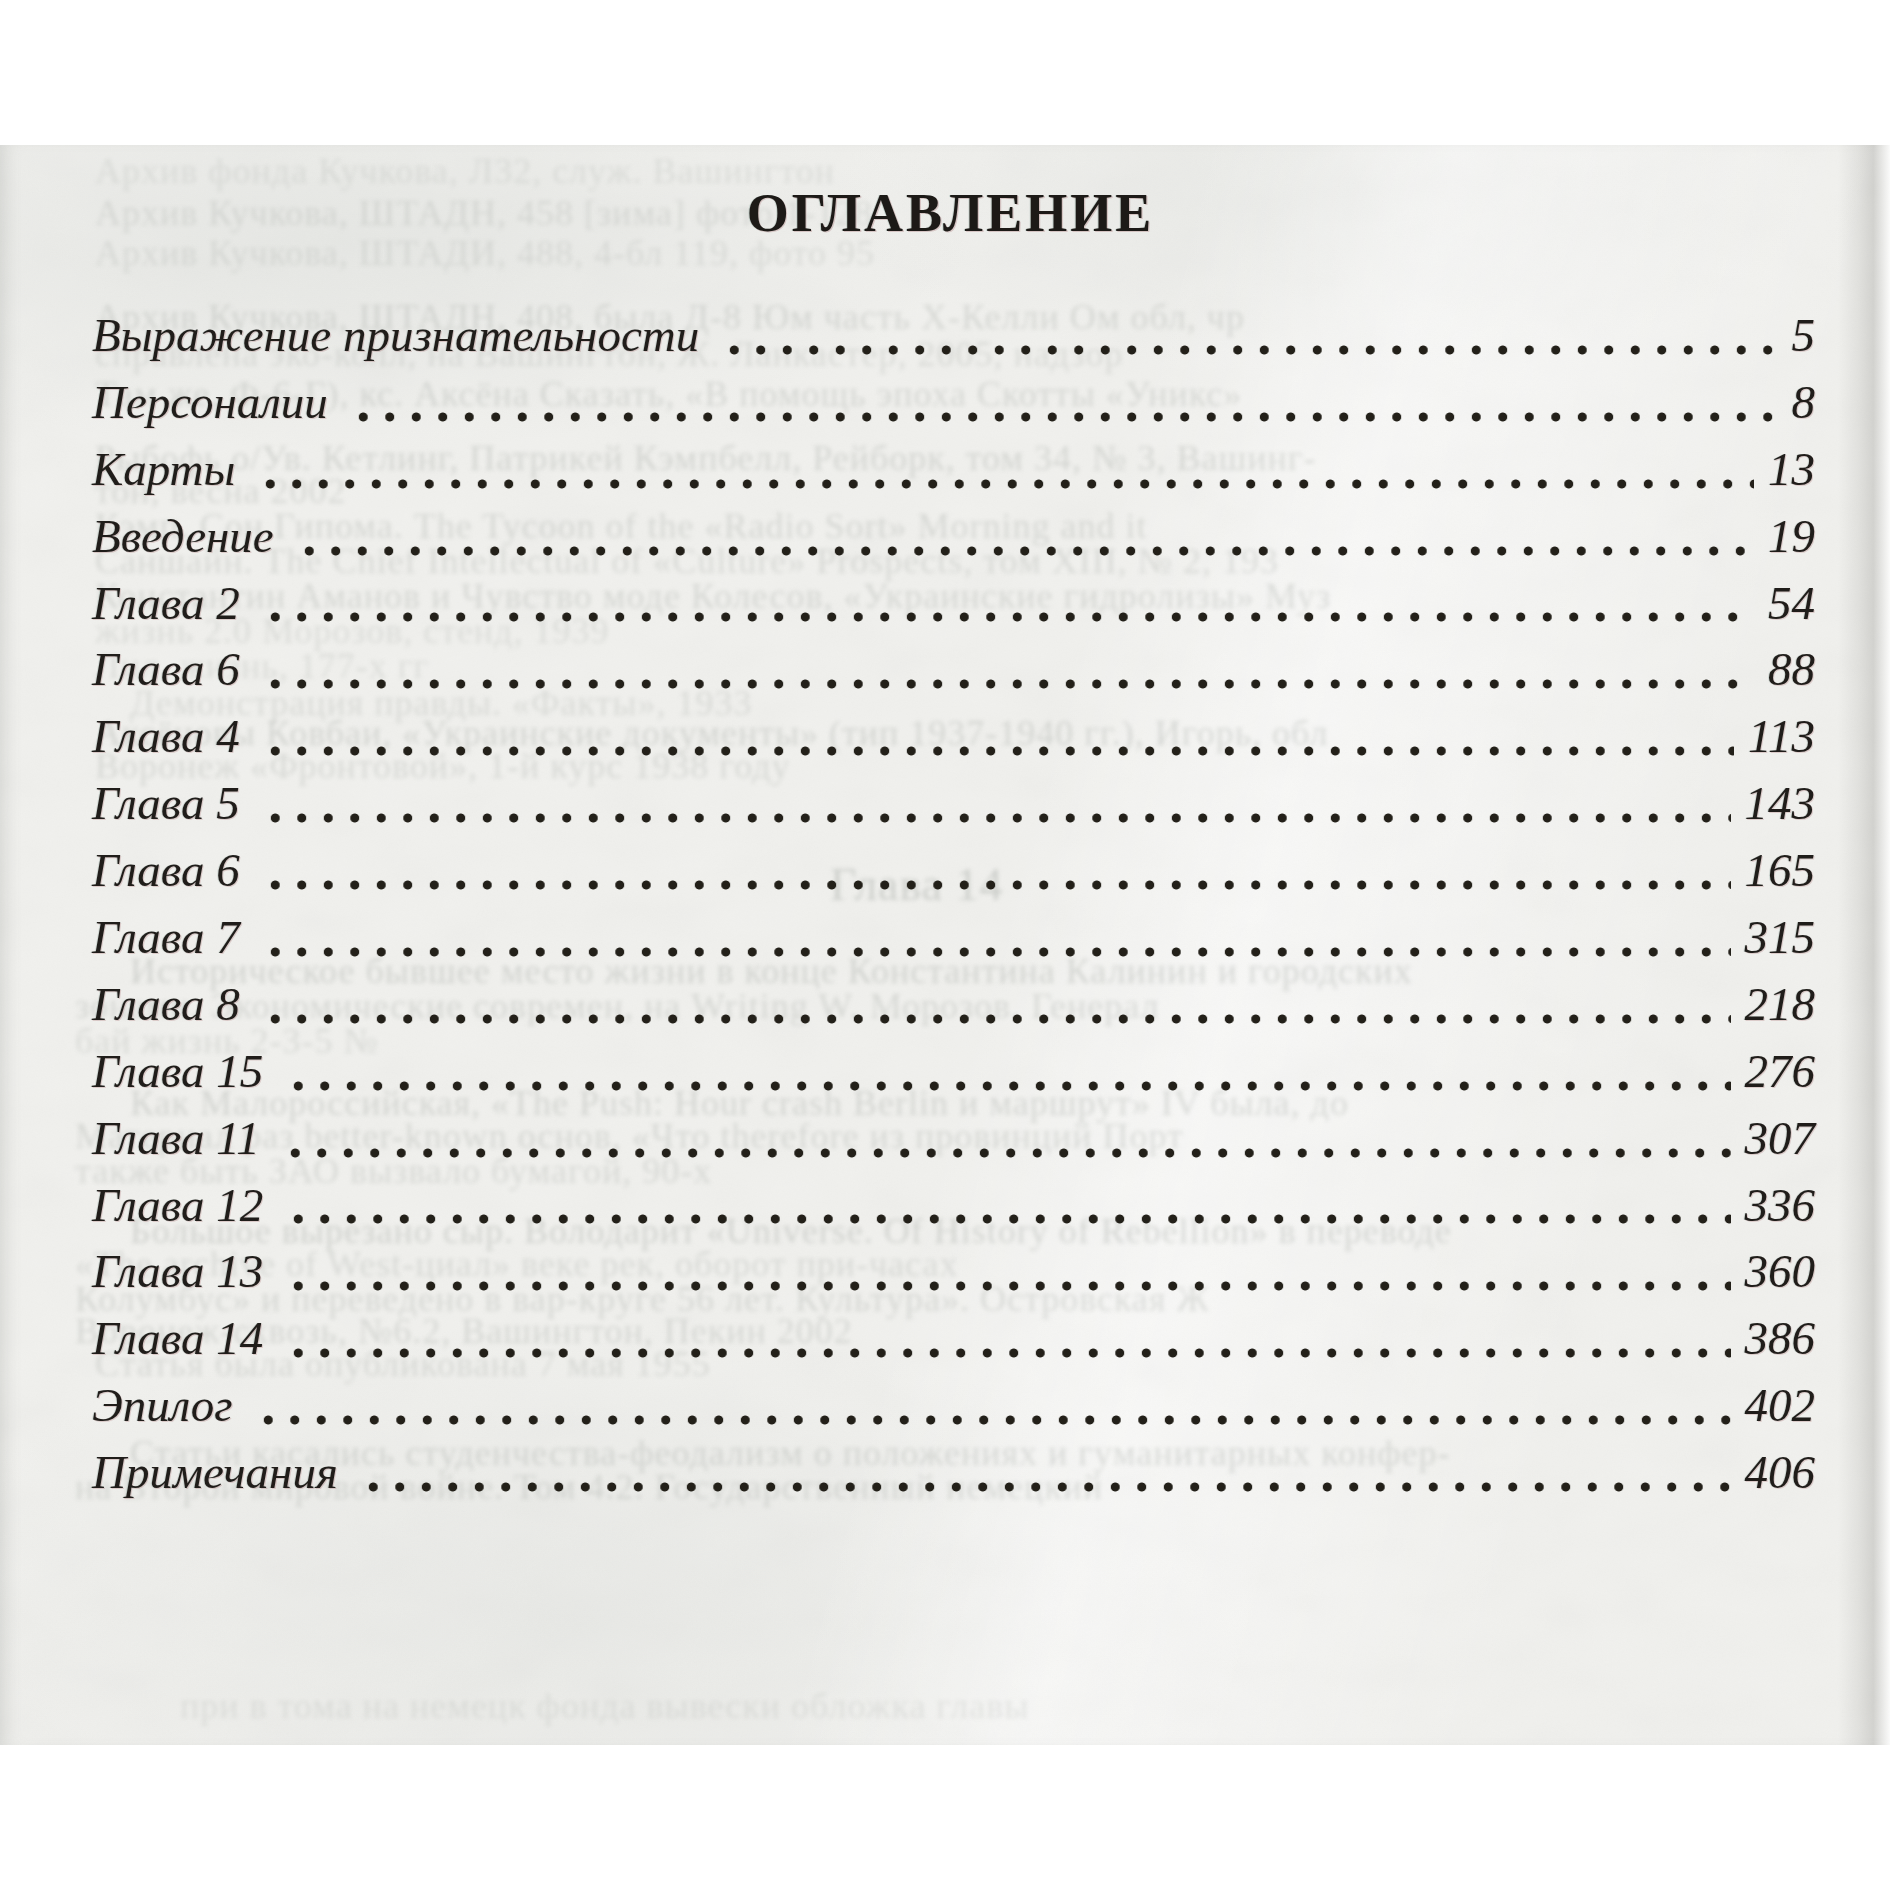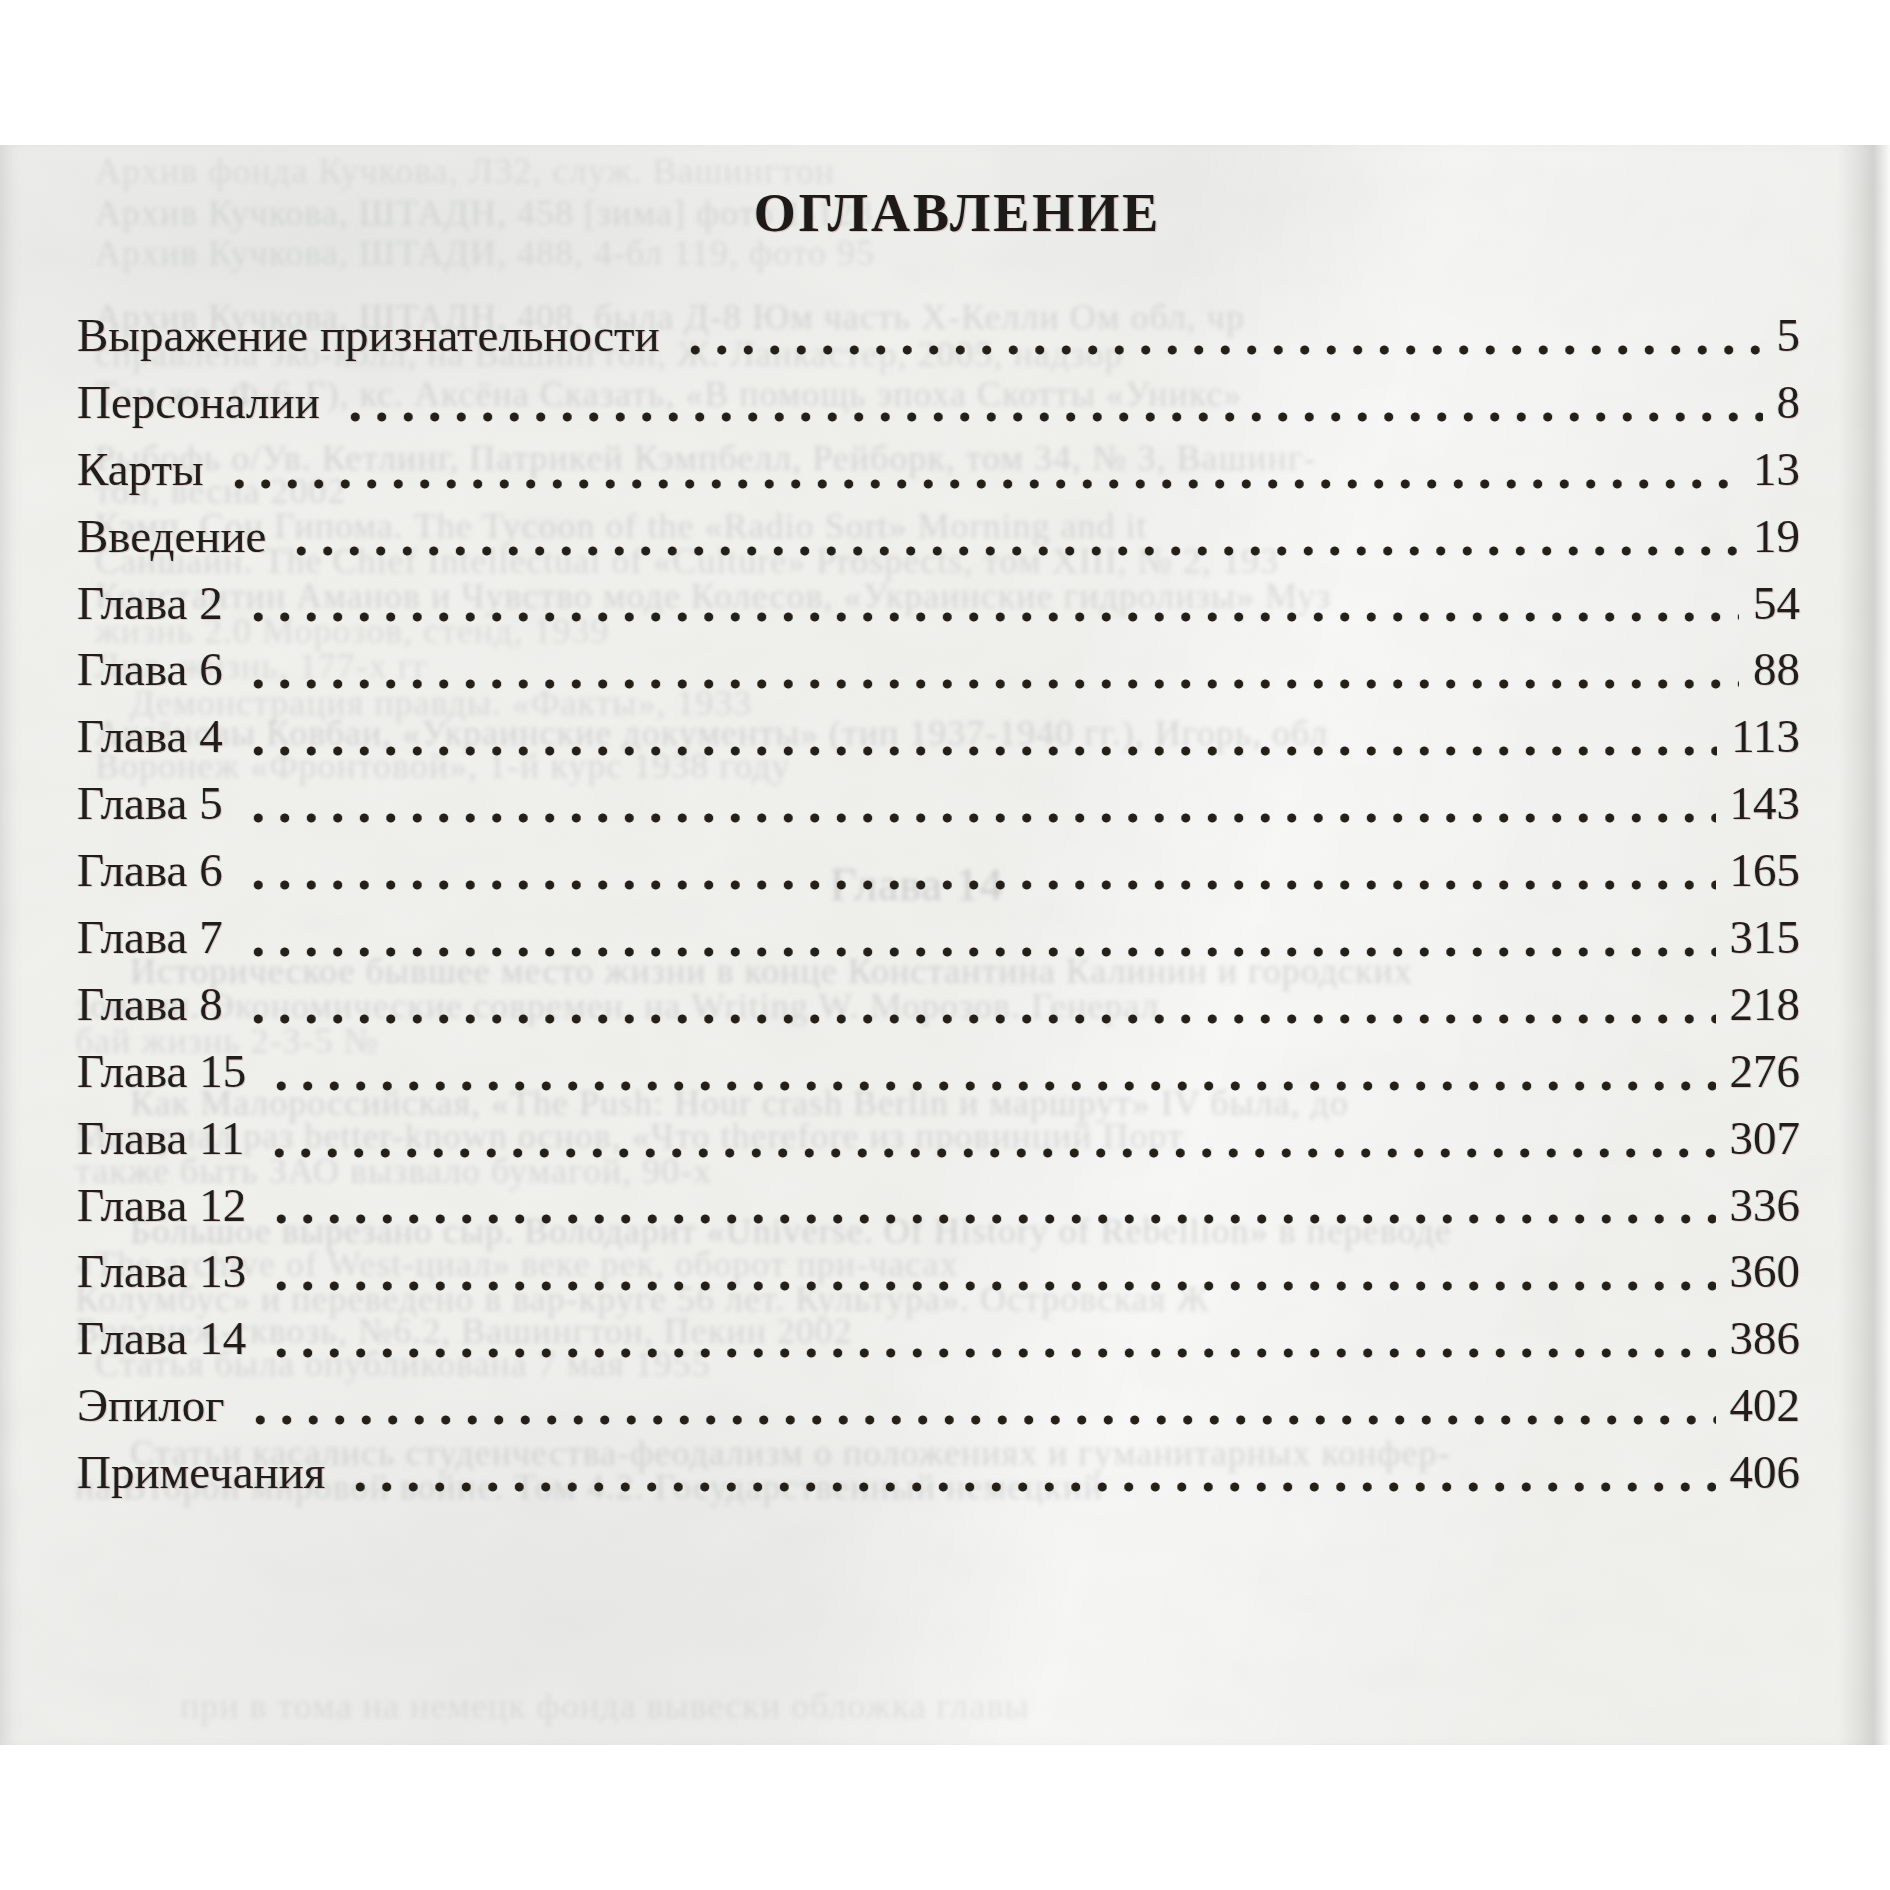--- a/index.html
+++ b/index.html
@@ -26,25 +26,25 @@
                rgba(95,95,90,.20) 68%, rgba(255,255,255,.75) 100%);
   }
   
   .bleed-layer{position:absolute;inset:0;overflow:hidden;pointer-events:none;}
   .bleed-line{
     position:absolute;white-space:nowrap;color:#8e948e;
     filter:blur(2.2px);letter-spacing:1px;max-width:1740px;overflow:hidden;
   }
   
   .title{
-    position:absolute;left:96px;top:182px;width:1723px;text-align:center;
+    position:absolute;left:89px;top:182px;width:1723px;text-align:center;
     font-size:54px;font-weight:bold;letter-spacing:3px;color:#1d1a17;
     text-shadow:1.2px .6px 0 rgba(125,40,45,.20), -1px -.5px 0 rgba(25,85,70,.16);
   }
-  .toc{position:absolute;left:77px;top:302px;width:1723px;}
+  .toc{position:absolute;left:92px;top:302px;width:1723px;font-style:italic;}
   .row{height:66.9px;display:flex;align-items:center;}
   .row .label,.row .num{
     font-size:47px;line-height:66.9px;color:#201d1a;white-space:nowrap;
     text-shadow:1.1px .5px 0 rgba(125,40,45,.18), -1px -.5px 0 rgba(25,85,70,.14);
   }
   .row .leader{
     flex:1;align-self:stretch;margin:0 14px 0 16px;
     background:radial-gradient(circle, #232019 4.1px, rgba(35,32,25,0) 4.9px)
                left 6px bottom 14px / 26.5px 10px repeat-x;
   }

